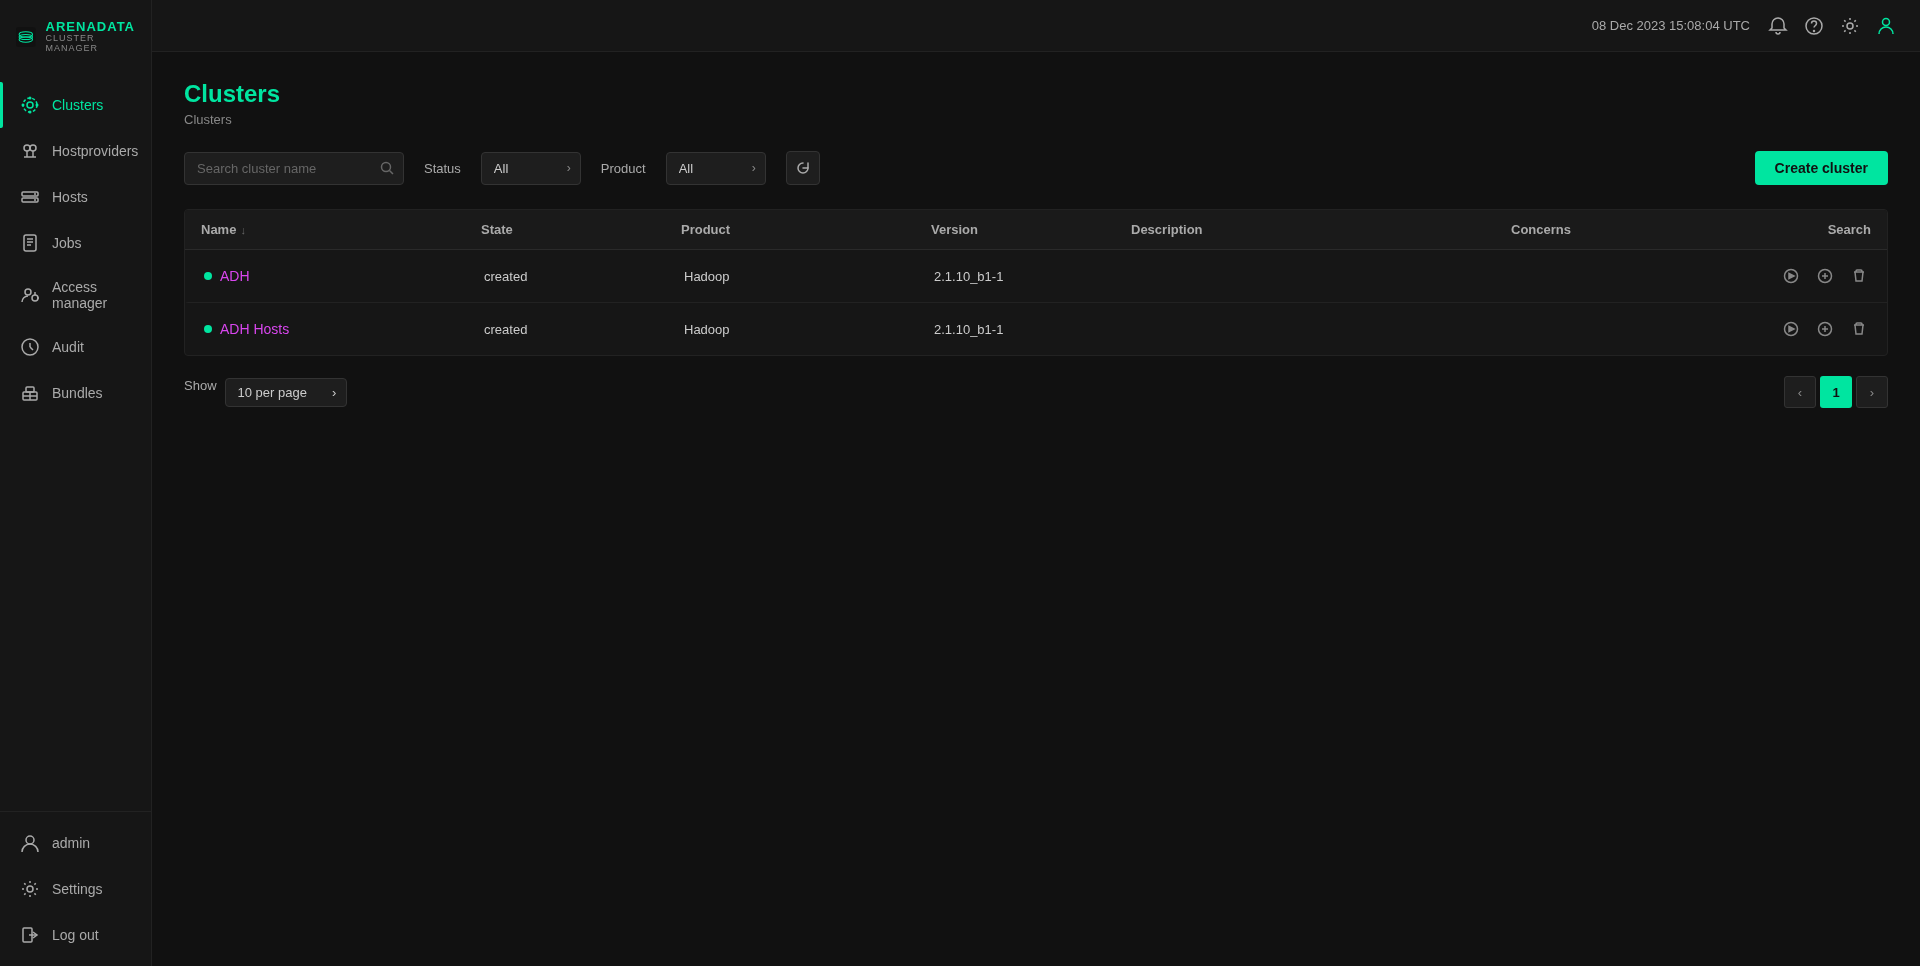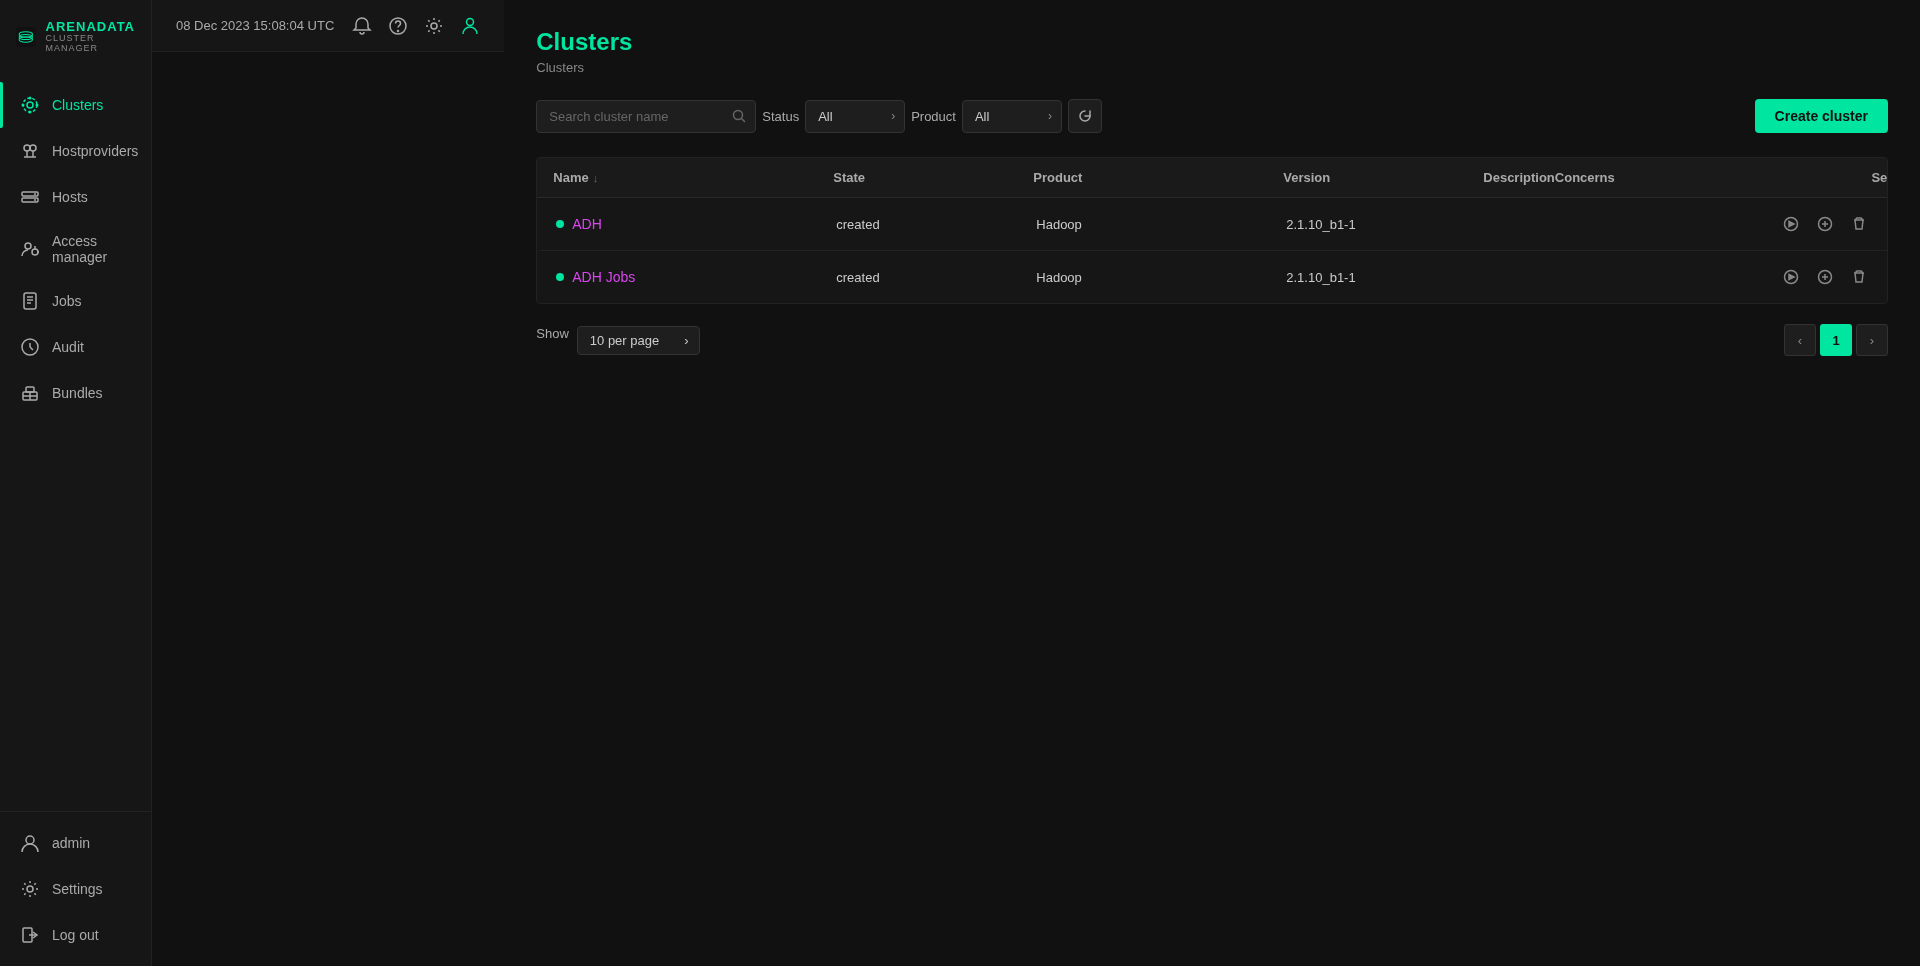--- a/index.html
+++ b/index.html
@@ -96,21 +96,21 @@
 
     .sidebar-bottom {
       border-top: 1px solid #222;
       padding: 8px 0;
     }
 
     
     .main {
       flex: 1;
       display: flex;
-      flex-direction: row;
+      flex-direction: column;
       overflow: hidden;
     }
 
     
     .topbar {
       height: 52px;
       background: #161616;
       display: flex;
       align-items: center;
       justify-content: flex-end;
@@ -151,21 +151,21 @@
     .breadcrumb {
       color: #888;
       font-size: 13px;
       margin-bottom: 24px;
     }
 
     
     .toolbar {
       display: flex;
       align-items: center;
-      gap: 6px;
+      gap: 20px;
       margin-bottom: 24px;
     }
     .search-box {
       position: relative;
       display: flex;
       align-items: center;
     }
     .search-input {
       background: #1e1e1e;
       border: 1px solid #333;
@@ -415,40 +415,40 @@
           <circle cx="15" cy="7" r="1" fill="#aaa" stroke="none"></circle>
           <circle cx="15" cy="13" r="1" fill="#aaa" stroke="none"></circle>
         </svg>
       </span>
       <span class="nav-label">Hosts</span>
     </div>
 
     <div class="nav-item">
       <span class="nav-icon">
         <svg viewBox="0 0 20 20" fill="none" stroke="#aaa" stroke-width="1.5">
+          <rect x="4" y="2" width="12" height="16" rx="2"></rect>
+          <line x1="7" y1="6" x2="13" y2="6"></line>
+          <line x1="7" y1="9" x2="13" y2="9"></line>
+          <line x1="7" y1="12" x2="11" y2="12"></line>
+        </svg>
+      </span>
+      <span class="nav-label">Jobs</span>
+    </div>
+
+    <div class="nav-item">
+      <span class="nav-icon">
+        <svg viewBox="0 0 20 20" fill="none" stroke="#aaa" stroke-width="1.5">
           <circle cx="8" cy="7" r="3"></circle>
           <path d="M2 17c0-3.3 2.7-6 6-6"></path>
           <circle cx="15" cy="13" r="3"></circle>
           <line x1="15" y1="10" x2="15" y2="7"></line>
           <line x1="17" y1="13" x2="19" y2="13"></line>
         </svg>
       </span>
       <span class="nav-label">Access manager</span>
-    </div>
-
-    <div class="nav-item">
-      <span class="nav-icon">
-        <svg viewBox="0 0 20 20" fill="none" stroke="#aaa" stroke-width="1.5">
-          <rect x="4" y="2" width="12" height="16" rx="2"></rect>
-          <line x1="7" y1="6" x2="13" y2="6"></line>
-          <line x1="7" y1="9" x2="13" y2="9"></line>
-          <line x1="7" y1="12" x2="11" y2="12"></line>
-        </svg>
-      </span>
-      <span class="nav-label">Jobs</span>
     </div>
 
     <div class="nav-item">
       <span class="nav-icon">
         <svg viewBox="0 0 20 20" fill="none" stroke="#aaa" stroke-width="1.5">
           <circle cx="10" cy="10" r="8"></circle>
           <line x1="10" y1="6" x2="10" y2="10"></line>
           <line x1="10" y1="10" x2="13" y2="13"></line>
         </svg>
       </span>
@@ -640,21 +640,21 @@
               <path d="M5 4V3a1 1 0 0 1 1-1h4a1 1 0 0 1 1 1v1"></path>
               <path d="M12 4l-1 9H5L4 4"></path>
             </svg>
           </span>
         </div>
       </div>
 
       <div class="table-row" id="row-2">
         <div class="cell-name">
           <span class="dot"></span>
-          <span>ADH Jobs</span>
+          <span>ADH Hosts</span>
         </div>
         <div class="cell">created</div>
         <div class="cell">Hadoop</div>
         <div class="cell">2.1.10_b1-1</div>
         <div class="cell"></div>
         <div class="cell"></div>
         <div class="row-actions">
           <span class="action-btn" title="Run">
             <svg width="16" height="16" viewBox="0 0 16 16" fill="none" stroke="currentColor" stroke-width="1.5">
               <circle cx="8" cy="8" r="6.5"></circle>

